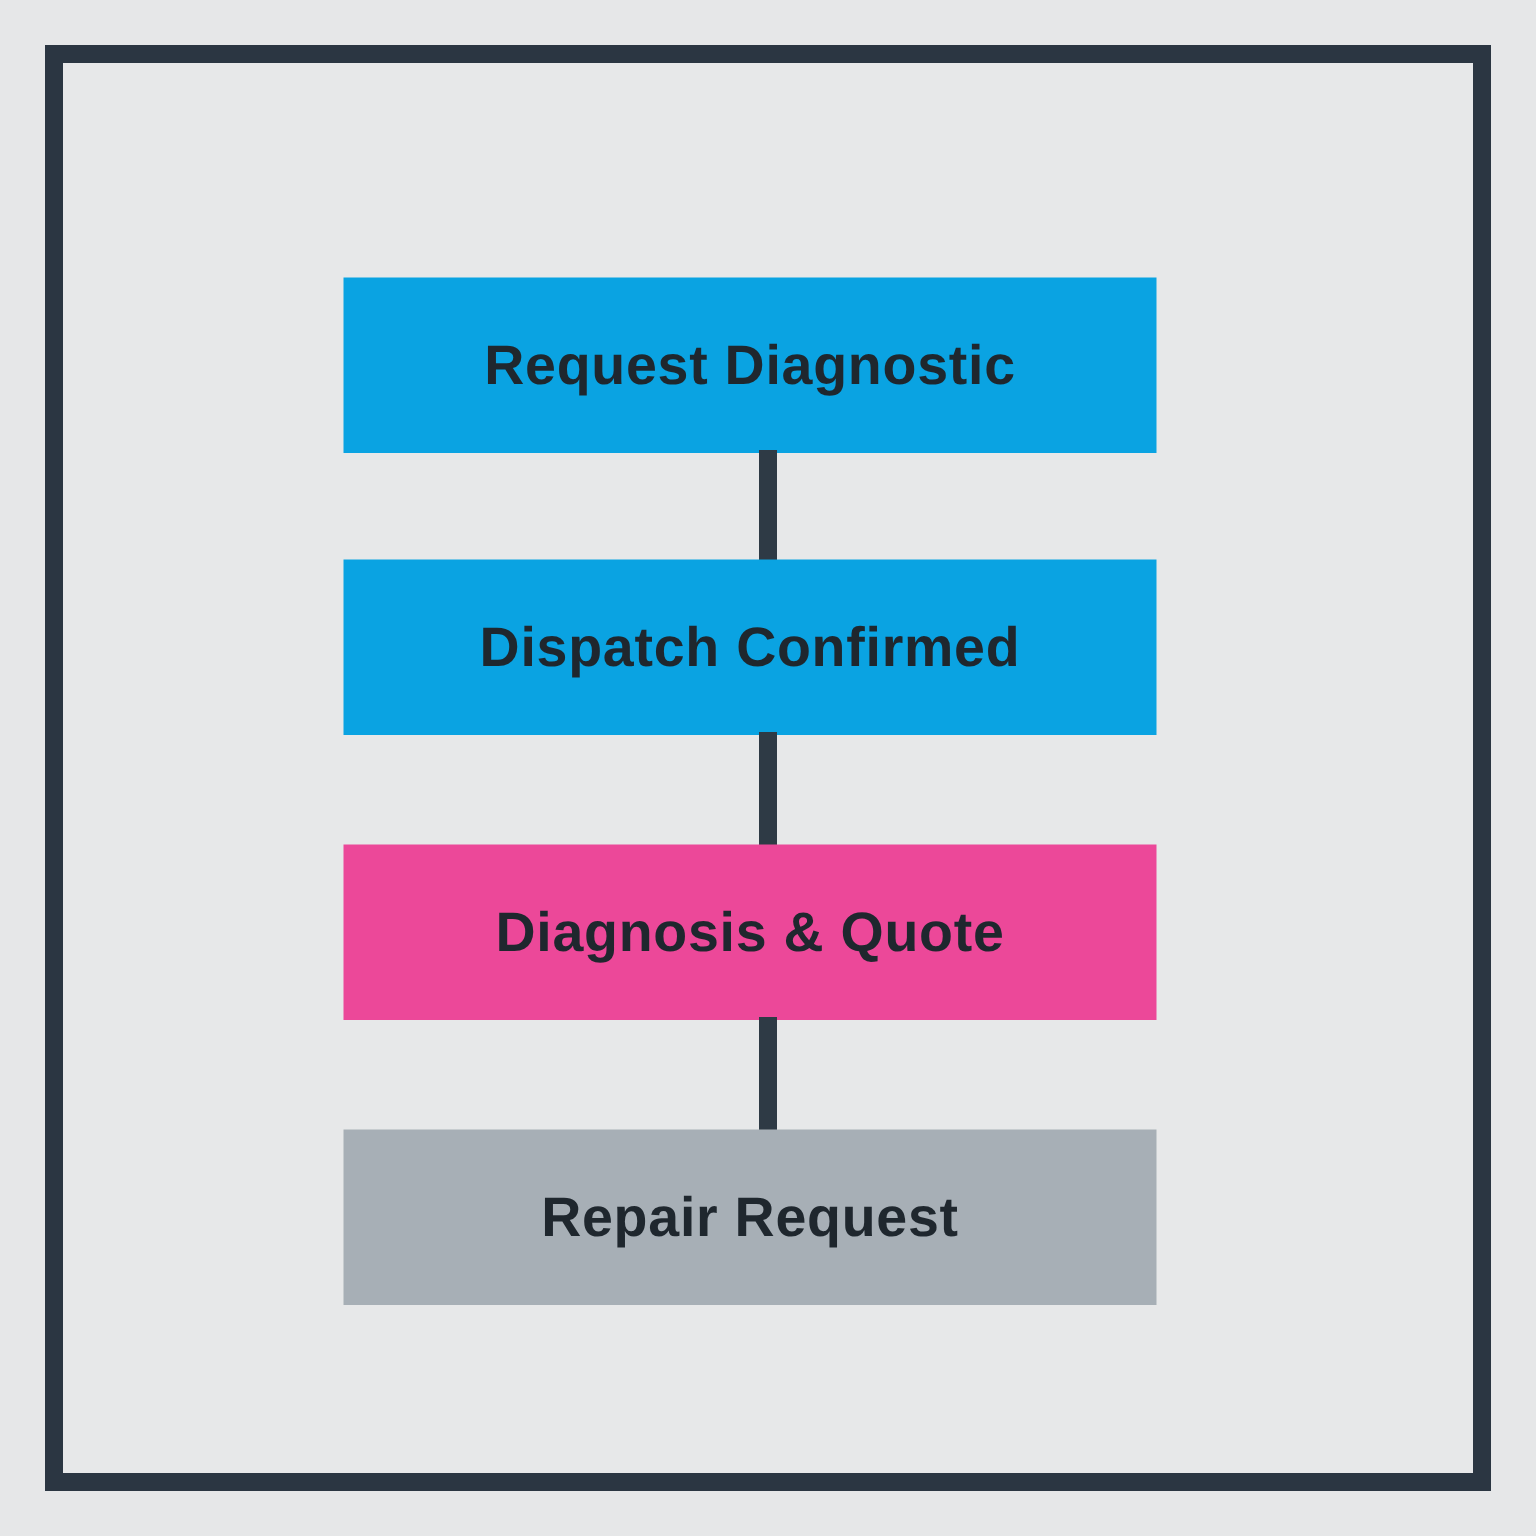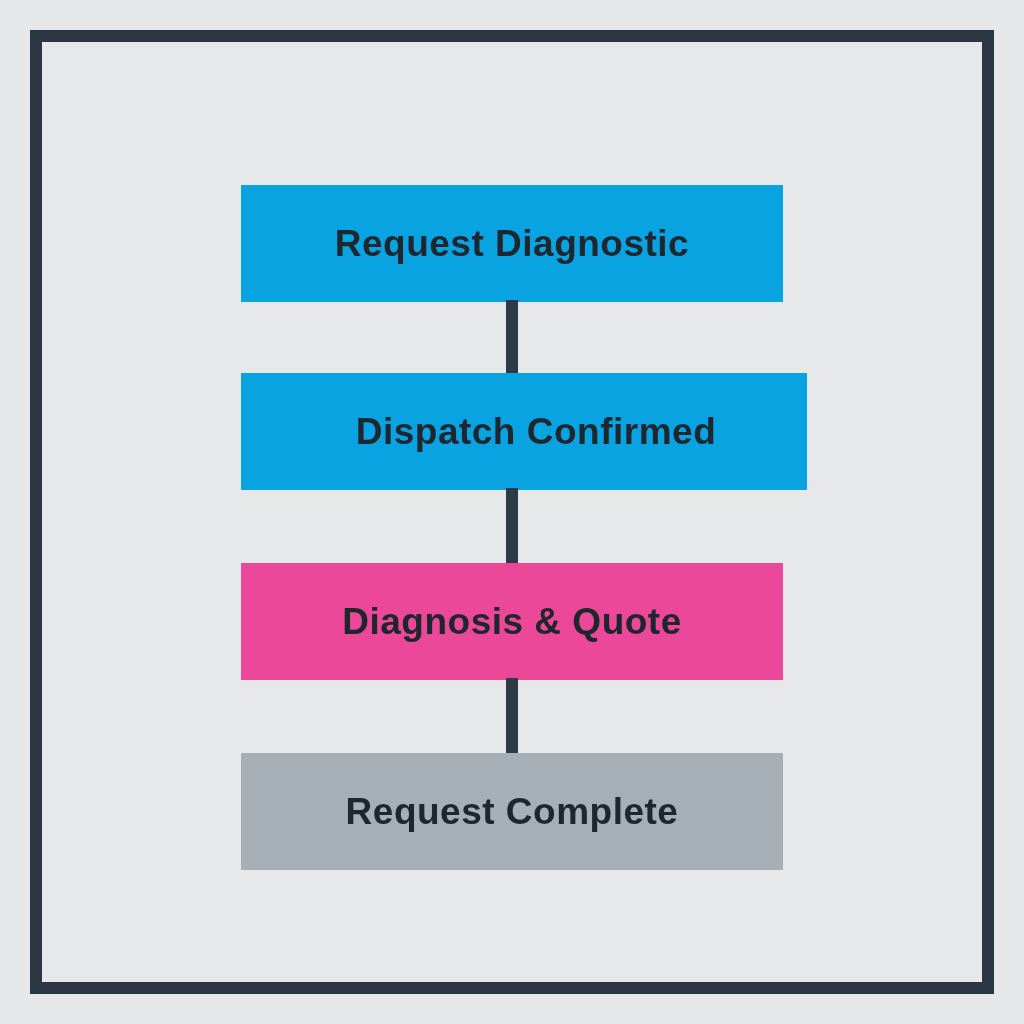--- a/index.html
+++ b/index.html
@@ -26,33 +26,33 @@
   }
   .flow {
     position: absolute;
     left: 0;
     top: 0;
     width: 1024px;
     height: 1024px;
   }
   .step-box {
     position: absolute;
-    left: 241px;
+    left: 229px;
     width: 542px;
     height: 117px;
     display: flex;
     align-items: center;
     justify-content: center;
     font-size: 37px;
     font-weight: bold;
     color: #1f272e;
     letter-spacing: 0.5px;
   }
   .step-1 { top: 185px; }
-  .step-2 { top: 373px; padding-left: 24px; }
+  .step-2 { top: 373px; }
   .step-3 { top: 563px; }
   .step-4 { top: 753px; }
   .connector {
     position: absolute;
     left: 506px;
     width: 12px;
     background: #2e3a45;
   }
   .connector-1 { top: 300px; height: 75px; }
   .connector-2 { top: 488px; height: 77px; }
@@ -77,16 +77,16 @@
 
   <div class="connector connector-2"></div>
 
   <div class="step-box step-3" style="background: #ec4899;">
     <span>Diagnosis &amp; Quote</span>
   </div>
 
   <div class="connector connector-3"></div>
 
   <div class="step-box step-4" style="background: rgb(167, 175, 182);">
-    <span>Request Complete</span>
+    <span>Repair Request</span>
   </div>
 
 </div>
 
 </body></html>

